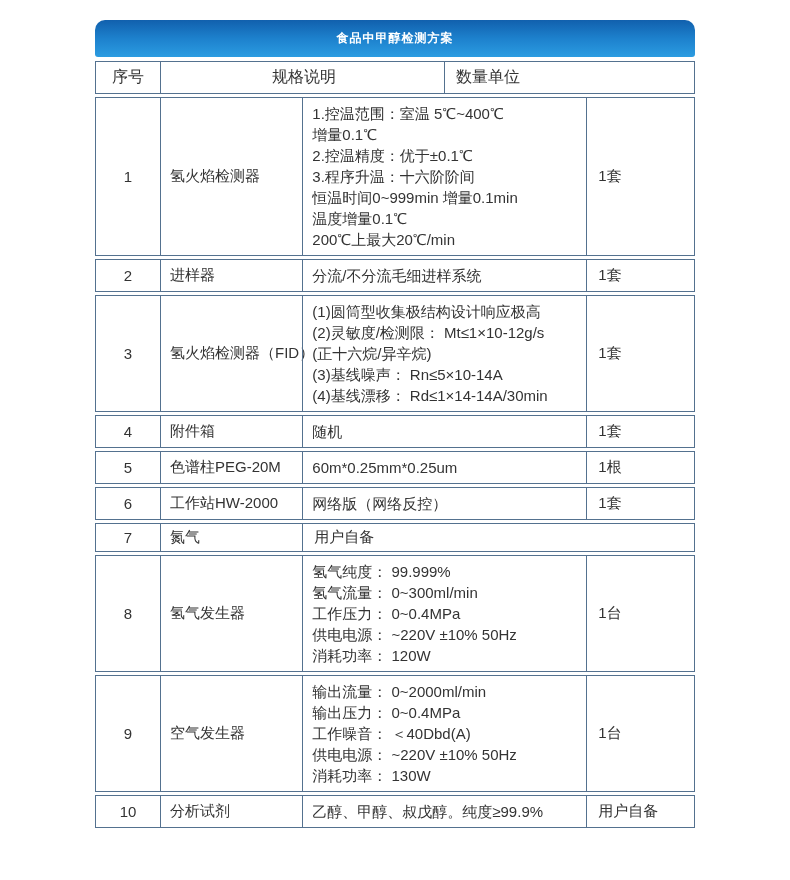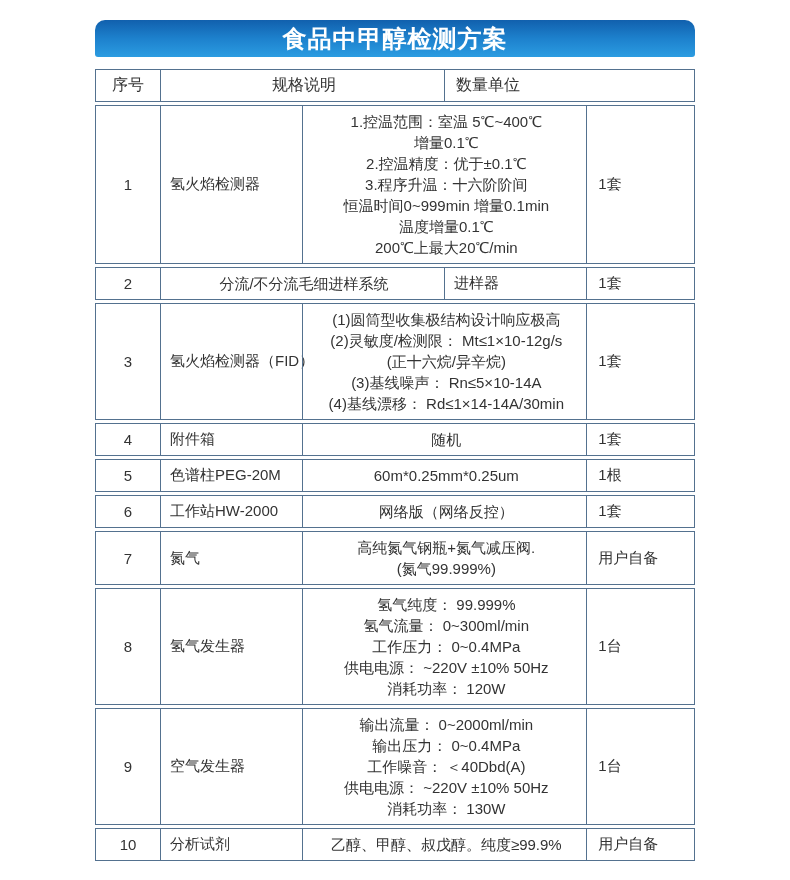--- a/index.html
+++ b/index.html
@@ -6,35 +6,35 @@
   body {
     width:790px; height:880px;
     font-family:"Liberation Sans", sans-serif;
     color:#333;
   }
   .wrap { width:600px; margin:20px auto 0; }
 
   .title-bar {
     height:37px; line-height:37px;
     text-align:center;
-    color:#fff; font-size:24px; font-weight:bold; letter-spacing:1px;
+    color:#fff; font-size:12px; font-weight:bold; letter-spacing:1px;
     background:linear-gradient(180deg, var(--title-top) 0%, var(--title-mid) 50%, var(--title-bot) 100%);
     border-radius:10px 10px 3px 3px;
   }
 
   .trow {
     display:flex; box-sizing:border-box;
     border:1.6px solid var(--grid); background:#fff; margin-top:3px;
   }
-  .trow.header-row { margin-top:12px;text-align:center; }
+  .trow.header-row { margin-top:4px;text-align:center; }
 
   .c { box-sizing:border-box; font-size:15px; color:#333; }
   .c1 { width:10.7%; display:flex; align-items:center; justify-content:center; padding:4px 2px; }
   .c2 { width:23.8%; display:flex; align-items:center; padding:4px 2px 4px 9px; }
-  .c3 { width:47.5%; display:flex; flex-direction:column; justify-content:center; padding:5px 6px 5px 9px;align-items:center; }
+  .c3 { width:47.5%; display:flex; flex-direction:column; justify-content:center; padding:5px 6px 5px 9px; }
   .c4 { width:18.0%; display:flex; align-items:center; padding:4px 2px 4px 11px; }
   .c2, .c3, .c4 { border-left:1.6px solid var(--grid); }
 
   .header-row .c { font-size:16px; }
   .header-row .c3, .header-row .c4 { flex-direction:row; align-items:center; }
 
   .spec-line { line-height:21px; white-space:nowrap; }
   .name-text { white-space:nowrap; }
 </style>
 </head>
@@ -59,25 +59,25 @@
           <div class="spec-line">2.控温精度：优于±0.1℃</div>
           <div class="spec-line">3.程序升温：十六阶阶间</div>
           <div class="spec-line">恒温时间0~999min 增量0.1min</div>
           <div class="spec-line">温度增量0.1℃</div>
           <div class="spec-line">200℃上最大20℃/min</div>
         </div>
         <div class="c c4">1套</div>
       </div>
       <div class="trow">
         <div class="c c1">2</div>
+        <div class="c c2">
+          <span class="name-text">进样器</span>
+        </div>
         <div class="c c3">
           <div class="spec-line">分流/不分流毛细进样系统</div>
-        </div>
-        <div class="c c2">
-          <span class="name-text">进样器</span>
         </div>
         <div class="c c4">1套</div>
       </div>
       <div class="trow">
         <div class="c c1">3</div>
         <div class="c c2">
           <span class="name-text">氢火焰检测器（FID）</span>
         </div>
         <div class="c c3">
           <div class="spec-line">(1)圆筒型收集极结构设计响应极高</div>
@@ -116,24 +116,20 @@
         <div class="c c3">
           <div class="spec-line">网络版（网络反控）</div>
         </div>
         <div class="c c4">1套</div>
       </div>
       <div class="trow">
         <div class="c c1">7</div>
         <div class="c c2">
           <span class="name-text">氮气</span>
         </div>
-        <div class="c c3">
-          <div class="spec-line">高纯氮气钢瓶+氮气减压阀.</div>
-          <div class="spec-line">(氮气99.999%)</div>
-        </div>
         <div class="c c4">用户自备</div>
       </div>
       <div class="trow">
         <div class="c c1">8</div>
         <div class="c c2">
           <span class="name-text">氢气发生器</span>
         </div>
         <div class="c c3">
           <div class="spec-line">氢气纯度： 99.999%</div>
           <div class="spec-line">氢气流量： 0~300ml/min</div>

